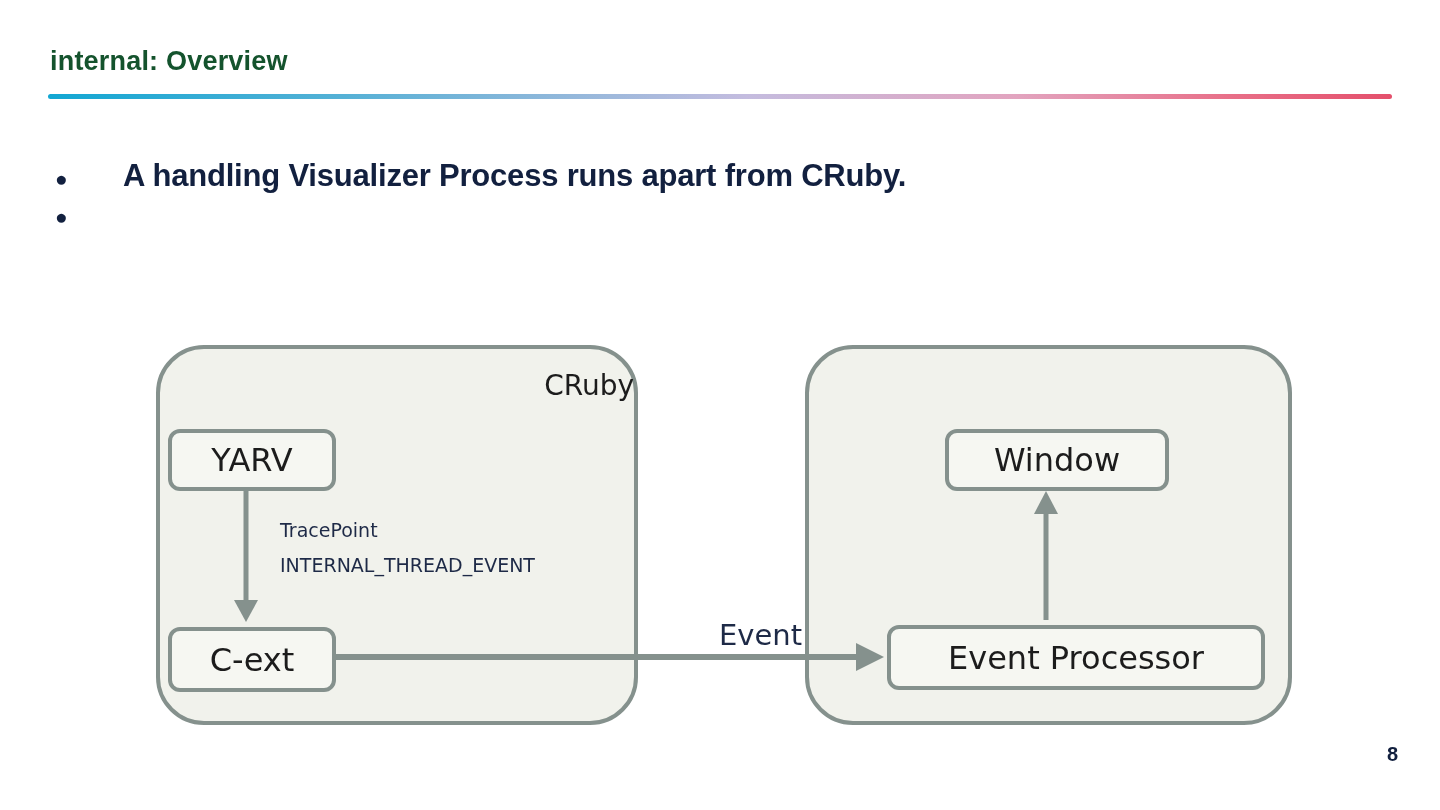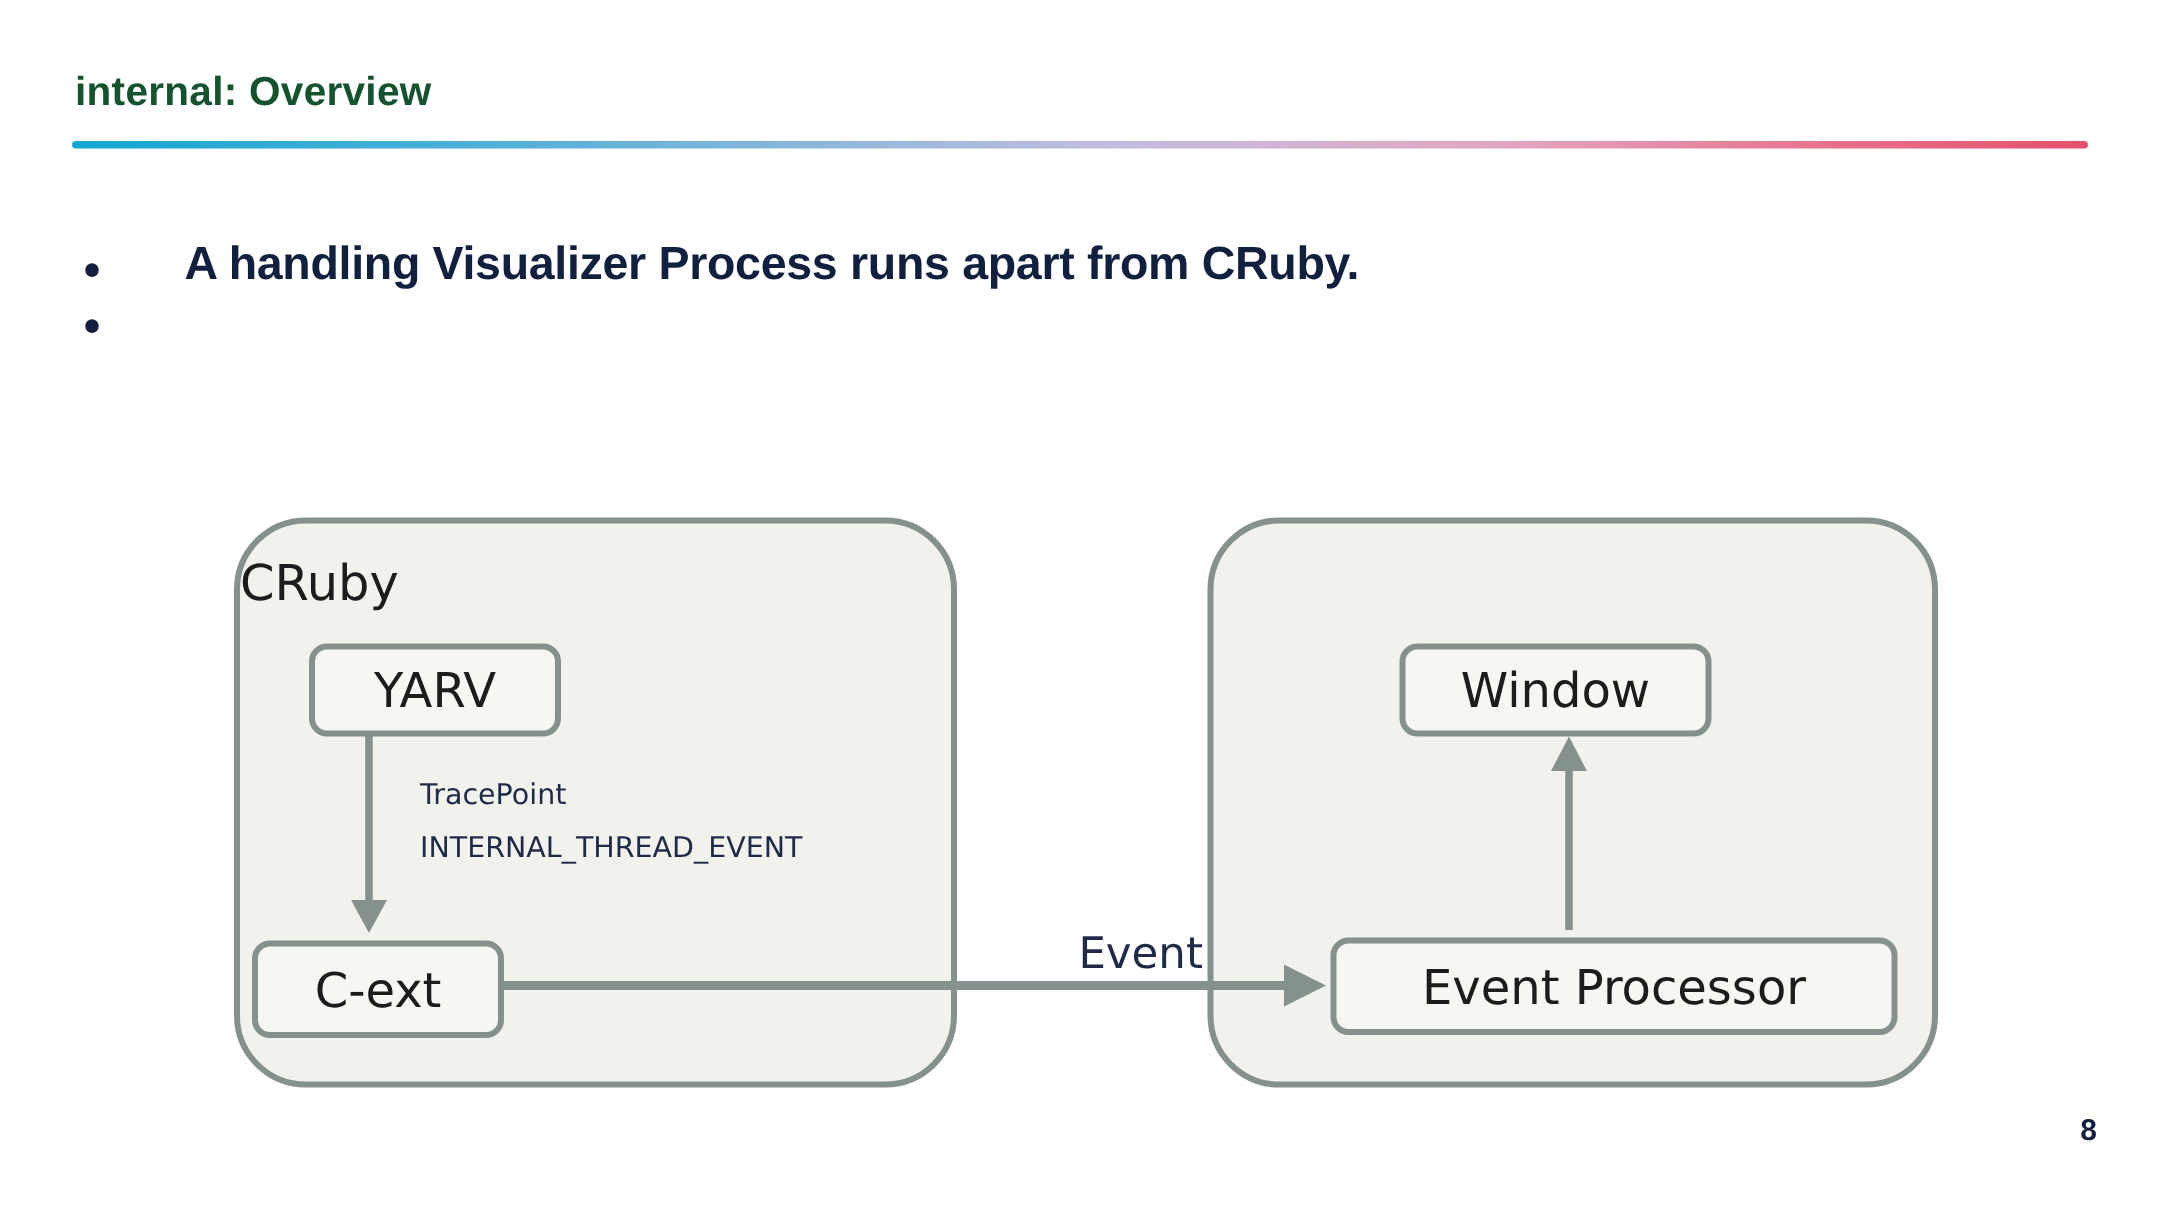--- a/index.html
+++ b/index.html
@@ -61,39 +61,39 @@
     background: #f1f2ec;
     border: 4px solid #85918d;
     border-radius: 48px;
   }
   .container-box.left  { left: 156px; top: 345px; width: 482px; height: 380px; }
   .container-box.right { left: 805px; top: 345px; width: 487px; height: 380px; }
 
   .container-title {
     position: absolute;
     left: 0; right: 0; top: 20px;
-    text-align: left;
-    font-size: 33px;
+    text-align: right;
+    font-size: 28px;
     color: #1c1c1c;
   }
 
   .node {
     position: absolute;
     background: #f6f7f2;
     border: 4px solid #85918d;
     border-radius: 12px;
     display: flex;
     align-items: center;
     justify-content: center;
     font-size: 32px;
     color: #1c1c1c;
   }
-  .node-yarv   { left: 8px;   top: 80px;  width: 168px; height: 62px; margin-left: 38px; }
+  .node-yarv   { left: 8px;   top: 80px;  width: 168px; height: 62px; }
   .node-cext   { left: 8px;   top: 278px; width: 168px; height: 65px; }
-  .node-window { left: 124px; top: 80px;  width: 208px; height: 62px; }
+  .node-window { left: 136px; top: 80px;  width: 224px; height: 62px; }
   .node-evproc { left: 78px;  top: 276px; width: 378px; height: 65px; }
 
   .edge-label {
     position: absolute;
     color: #1e2a47;
   }
   .label-tracepoint {
     left: 280px; top: 513px;
     font-size: 19px;
     line-height: 35px;

